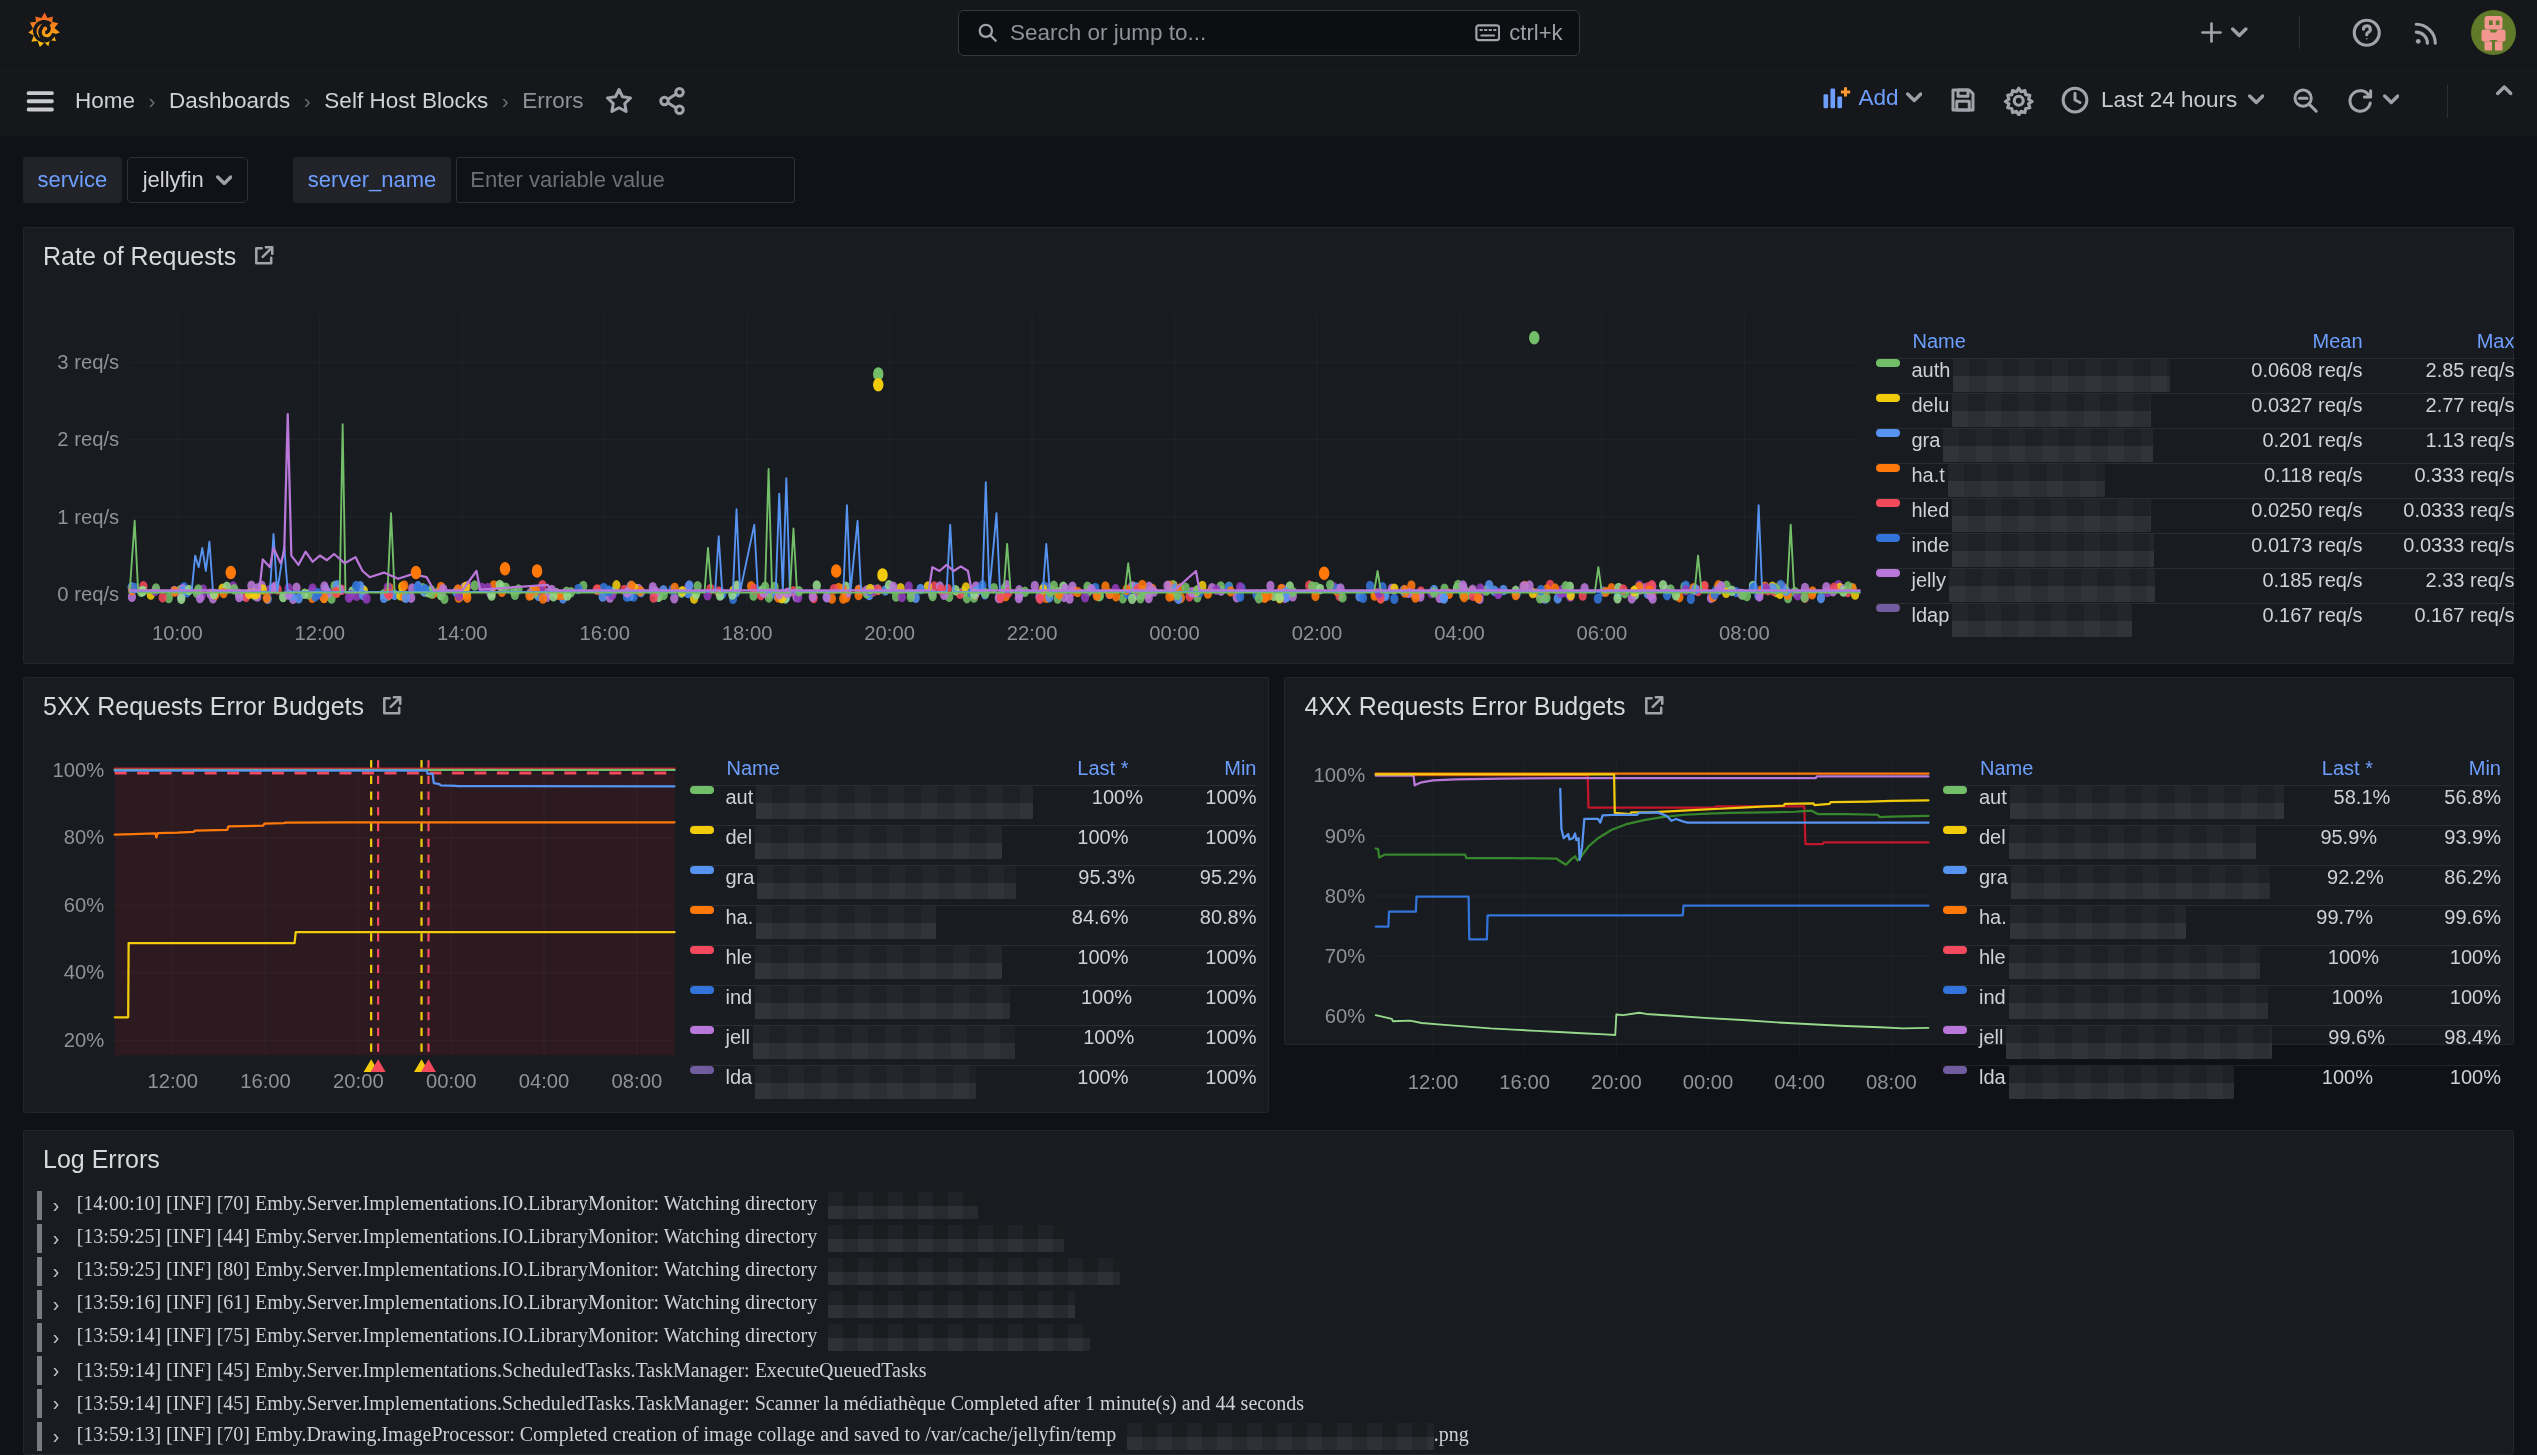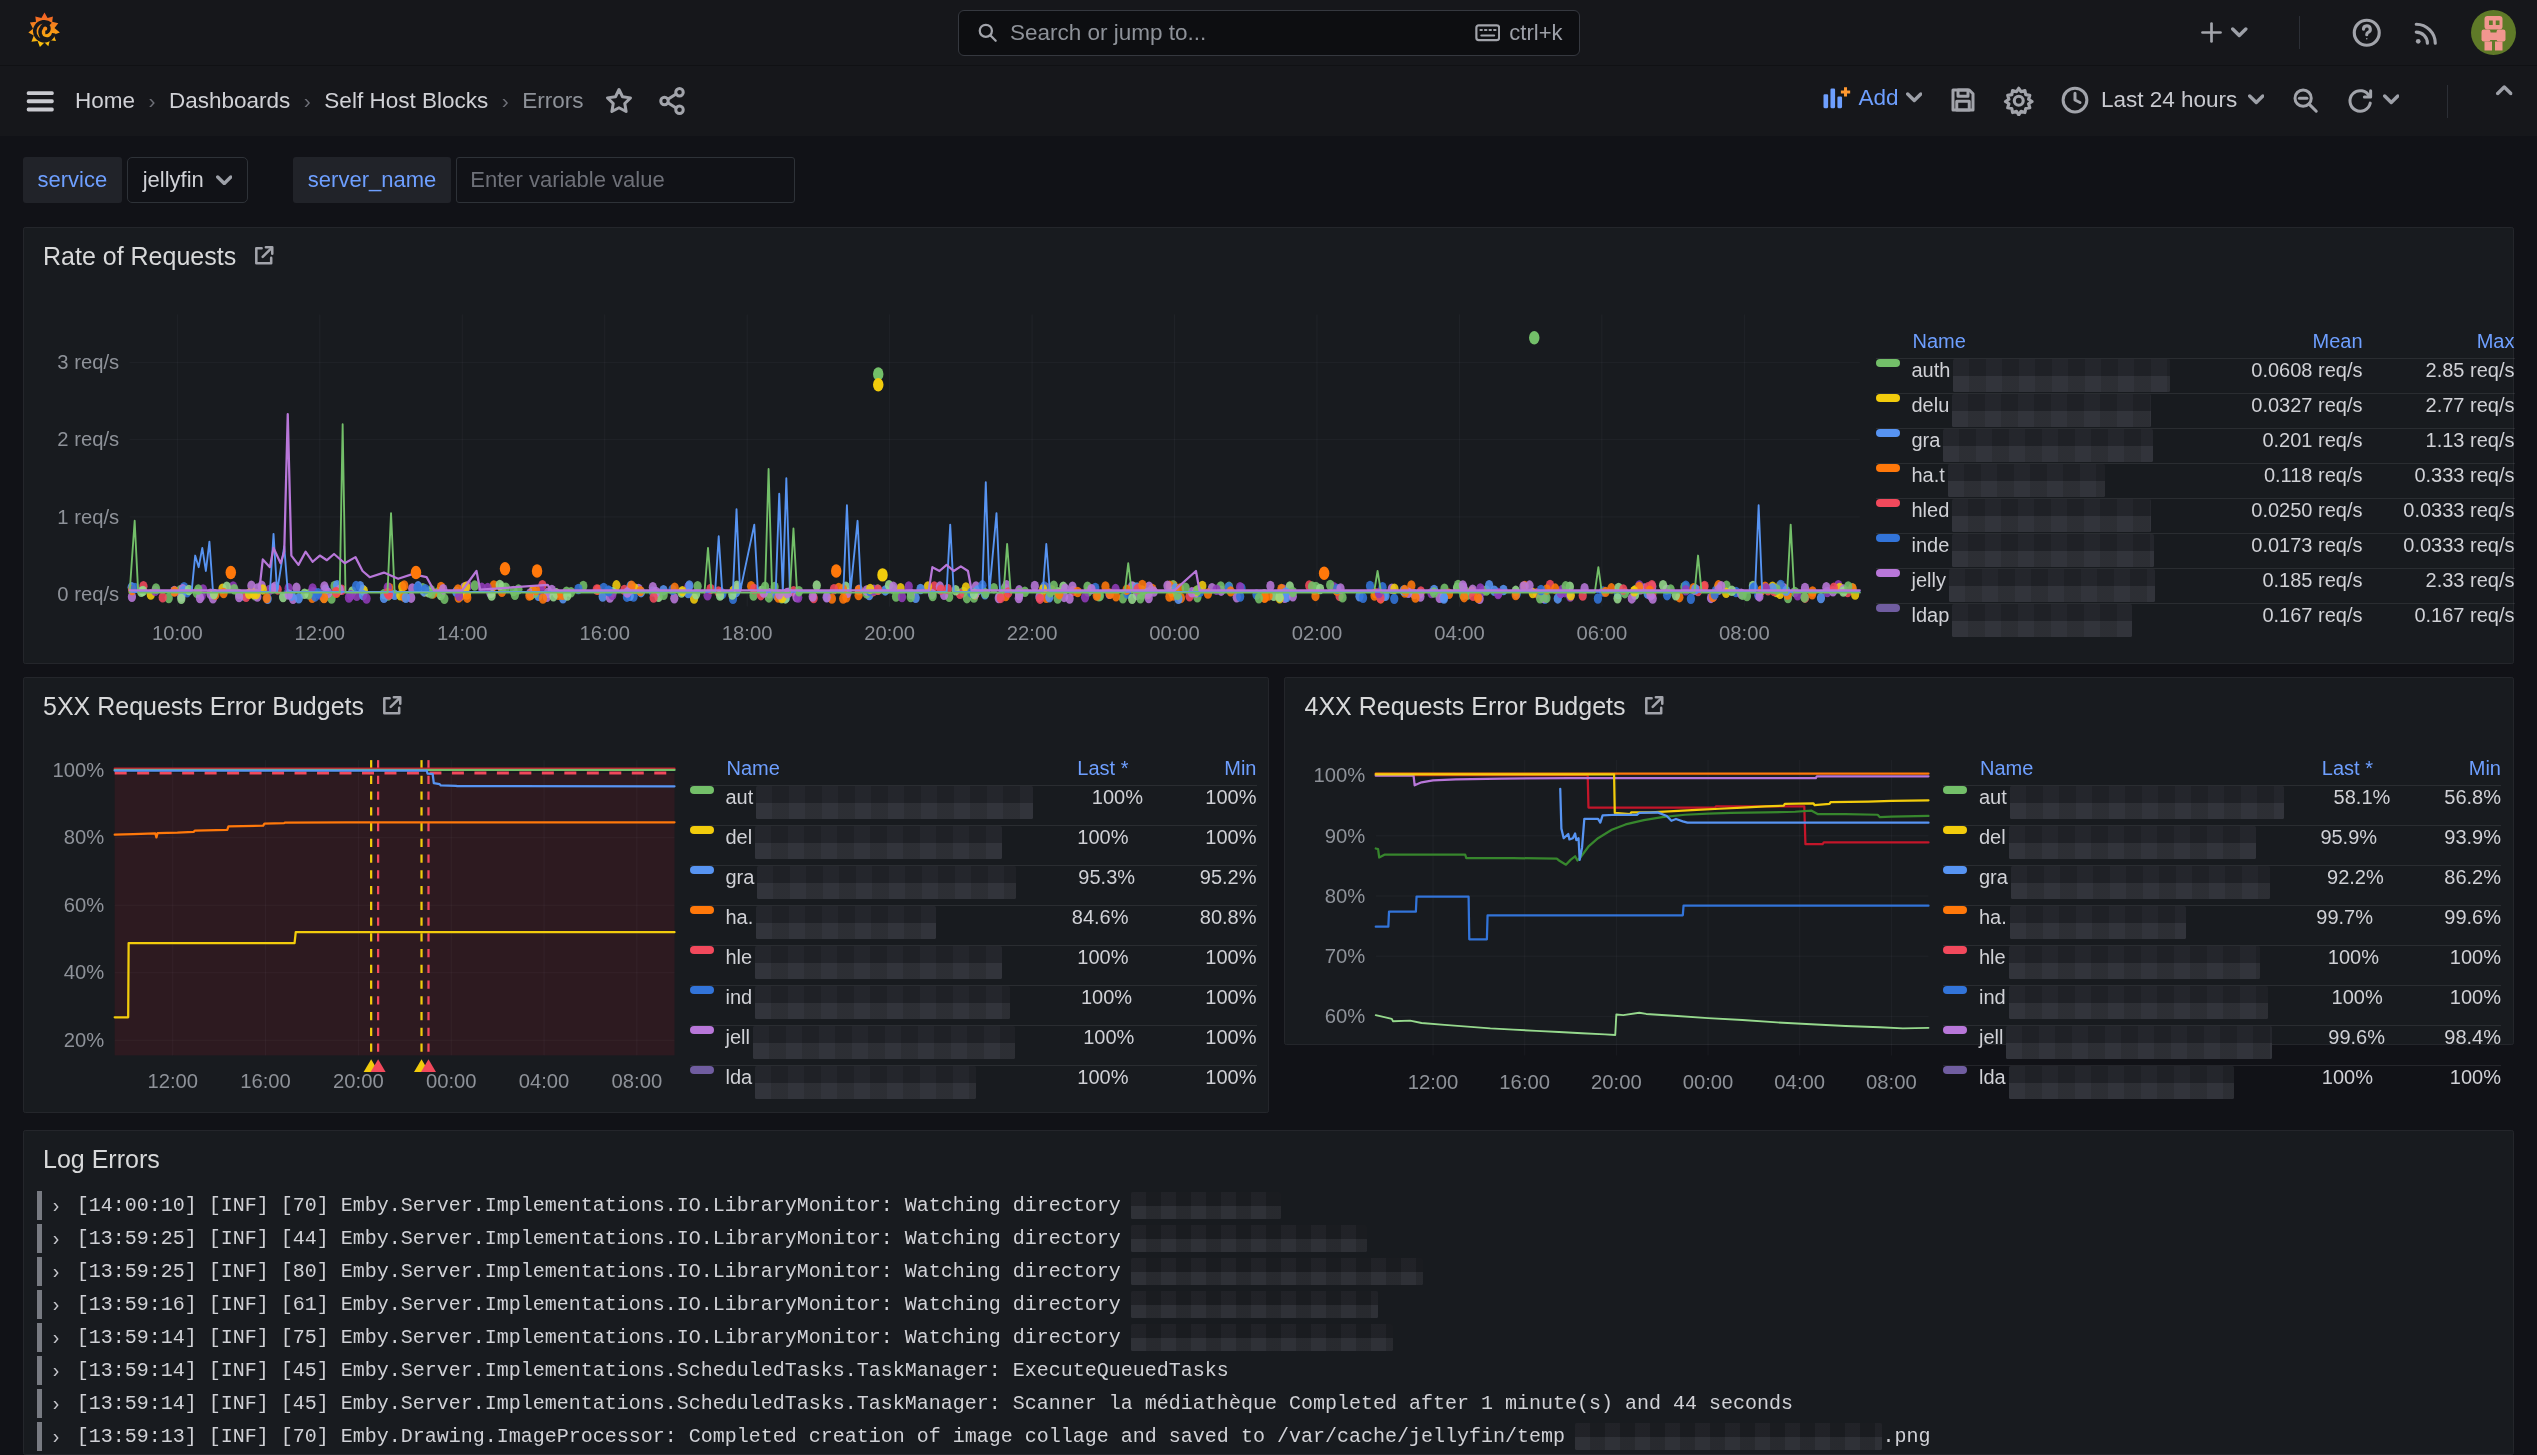--- a/index.html
+++ b/index.html
@@ -72,21 +72,21 @@
 .lval.v2{margin-left:16px}
 #legend-rate .lval.v1{width:174px}#legend-rate .lval.v2{width:136px}
 #legend-5xx .lval.v1,#legend-4xx .lval.v1{width:126px}
 #legend-5xx .lval.v2,#legend-4xx .lval.v2{width:112px}
 .lhead .lval{color:#6e9fff}
 
 #loglines{position:absolute;left:13.5px;top:58px;right:13.5px}
 .logrow{display:flex;align-items:center;height:33px;gap:10.5px}
 .logbar{width:5.2px;height:28.5px;background:#787b82;flex:none}
 .logchev{color:#c8c9ce;font-size:19.5px;width:13.5px;flex:none}
-.logtext{font-family:Liberation Mono, monospace;font-size:20px;color:#d0d1d6;white-space:nowrap;display:flex;align-items:center}
+.logtext{font-family:Liberation Serif, serif;font-size:20px;color:#d0d1d6;white-space:nowrap;display:flex;align-items:flex-start}
 .logblur{display:inline-block;height:27px;margin-left:10.5px;border-radius:1.5px;vertical-align:middle;
   background-image:repeating-linear-gradient(0deg,rgba(255,255,255,0.04) 0 13.5px,rgba(0,0,0,0.16) 13.5px 27px),
     repeating-linear-gradient(90deg,#27292f 0 15px,#1f2126 15px 30px)}
 </style>
 </head>
 <body>
 
 <div class="bar" id="topbar">
   <svg class="ic" width="43" height="43" viewBox="0 0 56 56">
     <defs>

